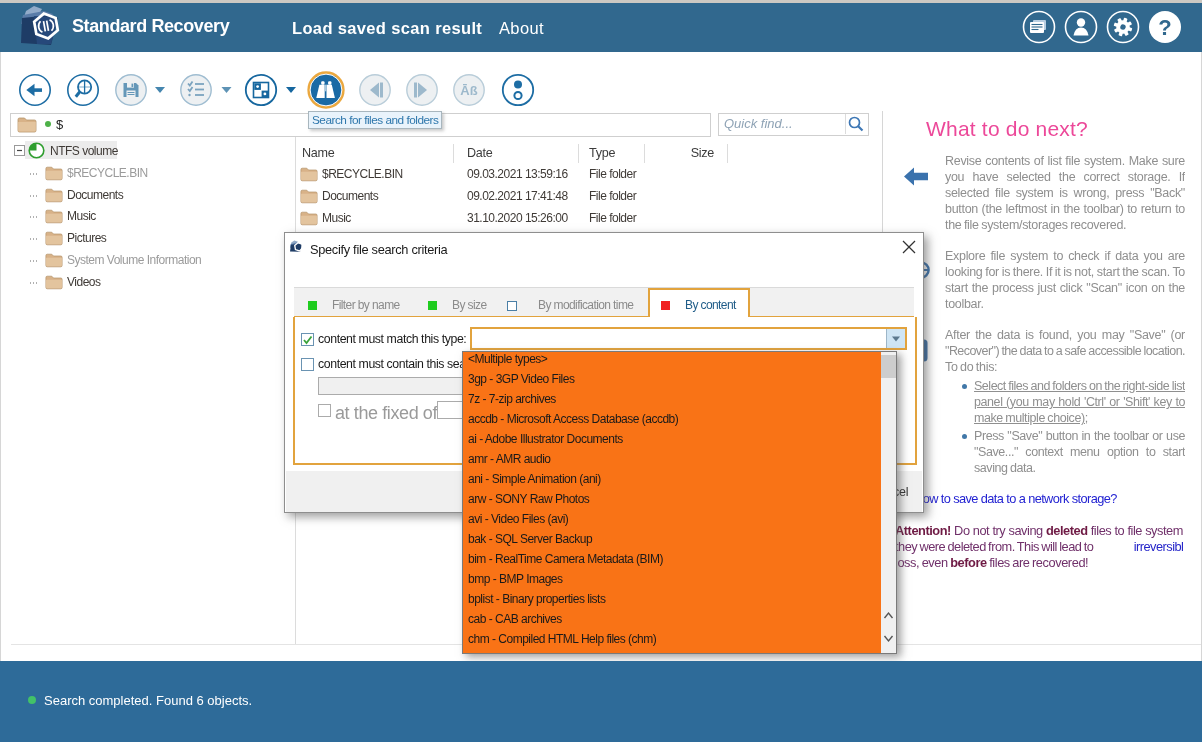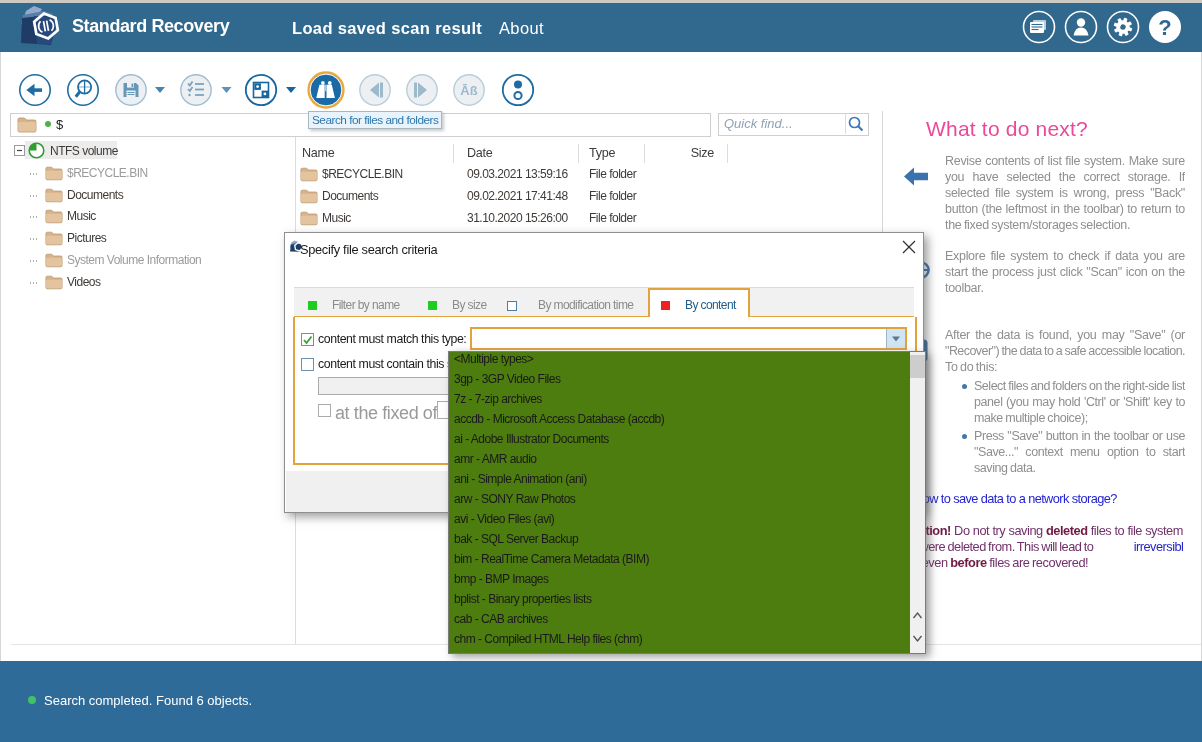--- a/index.html
+++ b/index.html
@@ -28,35 +28,35 @@
 .bull{position:absolute;width:211px;font-size:12.5px;letter-spacing:-0.42px;word-spacing:-0.7px;color:#8f8f8f;line-height:16px;}
 .bull .j{text-align:justify;text-align-last:justify;height:16px;overflow:hidden;white-space:nowrap;}
 .bull .l{text-align:left;height:16px;white-space:nowrap;}
 .bdot{position:absolute;width:5px;height:5px;border-radius:50%;background:#4178a8;}
 #attn{left:895px;top:523px;width:288px;font-size:12.8px;letter-spacing:-0.42px;word-spacing:-0.7px;color:#70306a;line-height:16px;}
 #attn .j{text-align:justify;text-align-last:justify;height:16px;overflow:hidden;white-space:nowrap;}
 #attn b{color:#6e1a44;}
 #link1{left:914px;top:491px;font-size:12.8px;letter-spacing:-0.6px;color:#2323d2;}
 
 #dialog{left:284px;top:232px;width:638px;height:279px;background:#fff;border:1px solid #8e8e8e;box-shadow:4px 4px 9px rgba(80,80,80,0.55);}
-#dtitle{left:15px;top:9px;font-size:12.8px;letter-spacing:-0.3px;color:#1a1a1a;}
+#dtitle{left:25px;top:9px;font-size:12.8px;letter-spacing:-0.3px;color:#1a1a1a;}
 #dtabs{left:9px;top:54px;width:620px;height:28px;background:#f1f1f1;border-top:1px solid #dadada;border-bottom:2px solid #e2a33d;}
 #dtabact{left:363px;top:55px;width:98px;height:29px;background:#fff;border:2px solid #e2a33d;border-bottom:none;}
 #dcontent{left:8px;top:84px;width:620px;height:146px;border:2px solid #e2a33d;border-top:none;background:#fff;}
 #dfooter{left:1px;top:238px;width:636px;height:41px;background:#f0f0f0;}
 .tabsq{position:absolute;width:9px;height:9px;top:68px;}
 .tablbl{position:absolute;top:65px;font-size:12px;letter-spacing:-0.6px;color:#8b8b8b;}
 .cb{position:absolute;width:11px;height:11px;border:1px solid #6a93b2;background:#fff;}
 .dtext{position:absolute;font-size:12.3px;letter-spacing:-0.4px;color:#1a1a1a;}
 .dgray{position:absolute;font-size:18px;letter-spacing:-0.4px;color:#9a9a9a;}
 
 #combo{left:470px;top:327px;width:433px;height:19px;border:2px solid #e2a33d;background:#fff;}
 #combobtn{position:absolute;right:0;top:0;width:18px;height:19px;background:#cfe5f4;border-left:1px solid #9db6c8;}
 
-#ddl{left:448px;top:351px;width:433px;height:301px;background:#4d7c0f;border:1px solid #7a7a7a;box-shadow:4px 3px 8px rgba(80,80,80,0.55);padding-left:43px;}
+#ddl{left:462px;top:351px;width:433px;height:301px;background:#f97316;border:1px solid #7a7a7a;box-shadow:4px 3px 8px rgba(80,80,80,0.55);}
 #ddl .it{position:absolute;left:5px;font-size:12px;letter-spacing:-0.5px;color:#1a1a1a;white-space:nowrap;}
 #sbar{position:absolute;right:0;top:0;width:15px;height:301px;background:#f0f0f0;}
 #sthumb{position:absolute;right:0;top:3px;width:15px;height:23px;background:#cdcdcd;}
 
 #tip{left:308px;top:111px;height:16px;background:#e9f3fb;border:1px solid #a8b6be;box-shadow:2px 2px 3px rgba(120,120,120,0.4);font-size:11.8px;letter-spacing:-0.5px;color:#2e77ac;padding:0px 3px;line-height:16px;}
 .hdr{font-size:12.6px;letter-spacing:-0.3px;color:#3c3c3c;}
 </style>
 </head>
 <body>
 <div id="app">
@@ -305,34 +305,35 @@
   <line x1="3" y1="11" x2="17" y2="11" stroke="#3a72ad" stroke-width="2"></line>
 </svg>
 <svg class="abs" style="left:903px;top:339px;" width="25" height="23" viewBox="0 0 25 23">
   <rect x="0.5" y="0.5" width="24" height="22" rx="3.5" fill="#3a6fa8"></rect>
 </svg>
 <div class="abs rp" style="left:945px;top:153px;">
   <div class="j">Revise contents of list file system. Make sure</div>
   <div class="j">you have selected the correct storage. If</div>
   <div class="j">selected file system is wrong, press "Back"</div>
   <div class="j">button (the leftmost in the toolbar) to return to</div>
-  <div class="l">the fixed system/storages selection.</div>
+  <div class="l">the file system/storages recovered.</div>
 </div>
 <div class="abs rp" style="left:945px;top:248px;">
   <div class="j">Explore file system to check if data you are</div>
+  <div class="j">looking for is there. If it is not, start the scan. To</div>
   <div class="j">start the process just click "Scan" icon on the</div>
   <div class="l">toolbar.</div>
 </div>
 <div class="abs rp" style="left:945px;top:327px;">
   <div class="j">After the data is found, you may "Save" (or</div>
   <div class="j" style="letter-spacing:-0.56px;">"Recover") the data to a safe accessible location.</div>
   <div class="l">To do this:</div>
 </div>
 <div class="bdot" style="left:962px;top:384px;"></div>
-<div class="bull" style="left:974px;top:378px;">
+<div class="bull" style="left:974px;top:378px;text-decoration:underline;">
   <div class="j" style="letter-spacing:-0.48px;">Select files and folders on the right-side list</div>
   <div class="j">panel (you may hold 'Ctrl' or 'Shift' key to</div>
   <div class="l">make multiple choice);</div>
 </div>
 <div class="bdot" style="left:962px;top:434px;"></div>
 <div class="bull" style="left:974px;top:428px;">
   <div class="j">Press "Save" button in the toolbar or use</div>
   <div class="j">"Save..." context menu option to start</div>
   <div class="l">saving data.</div>
 </div>

